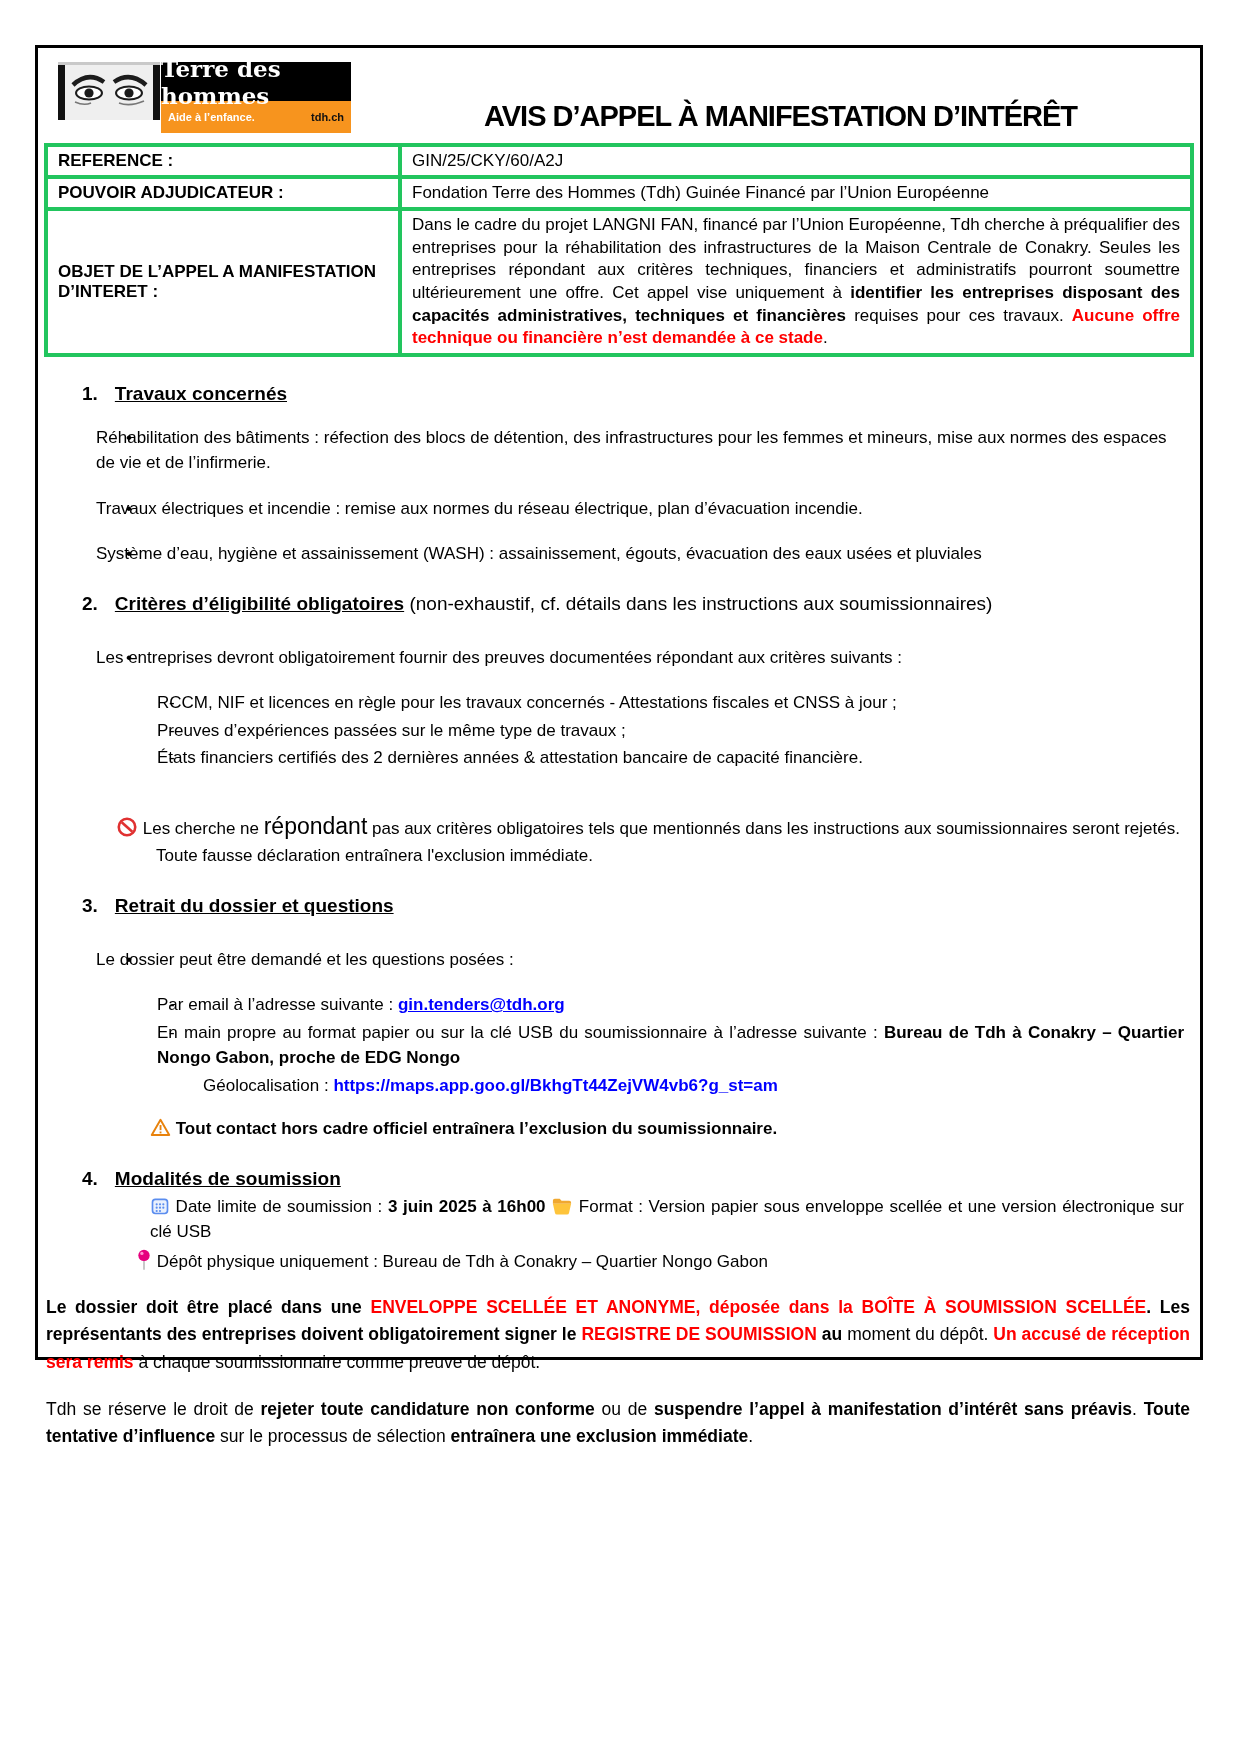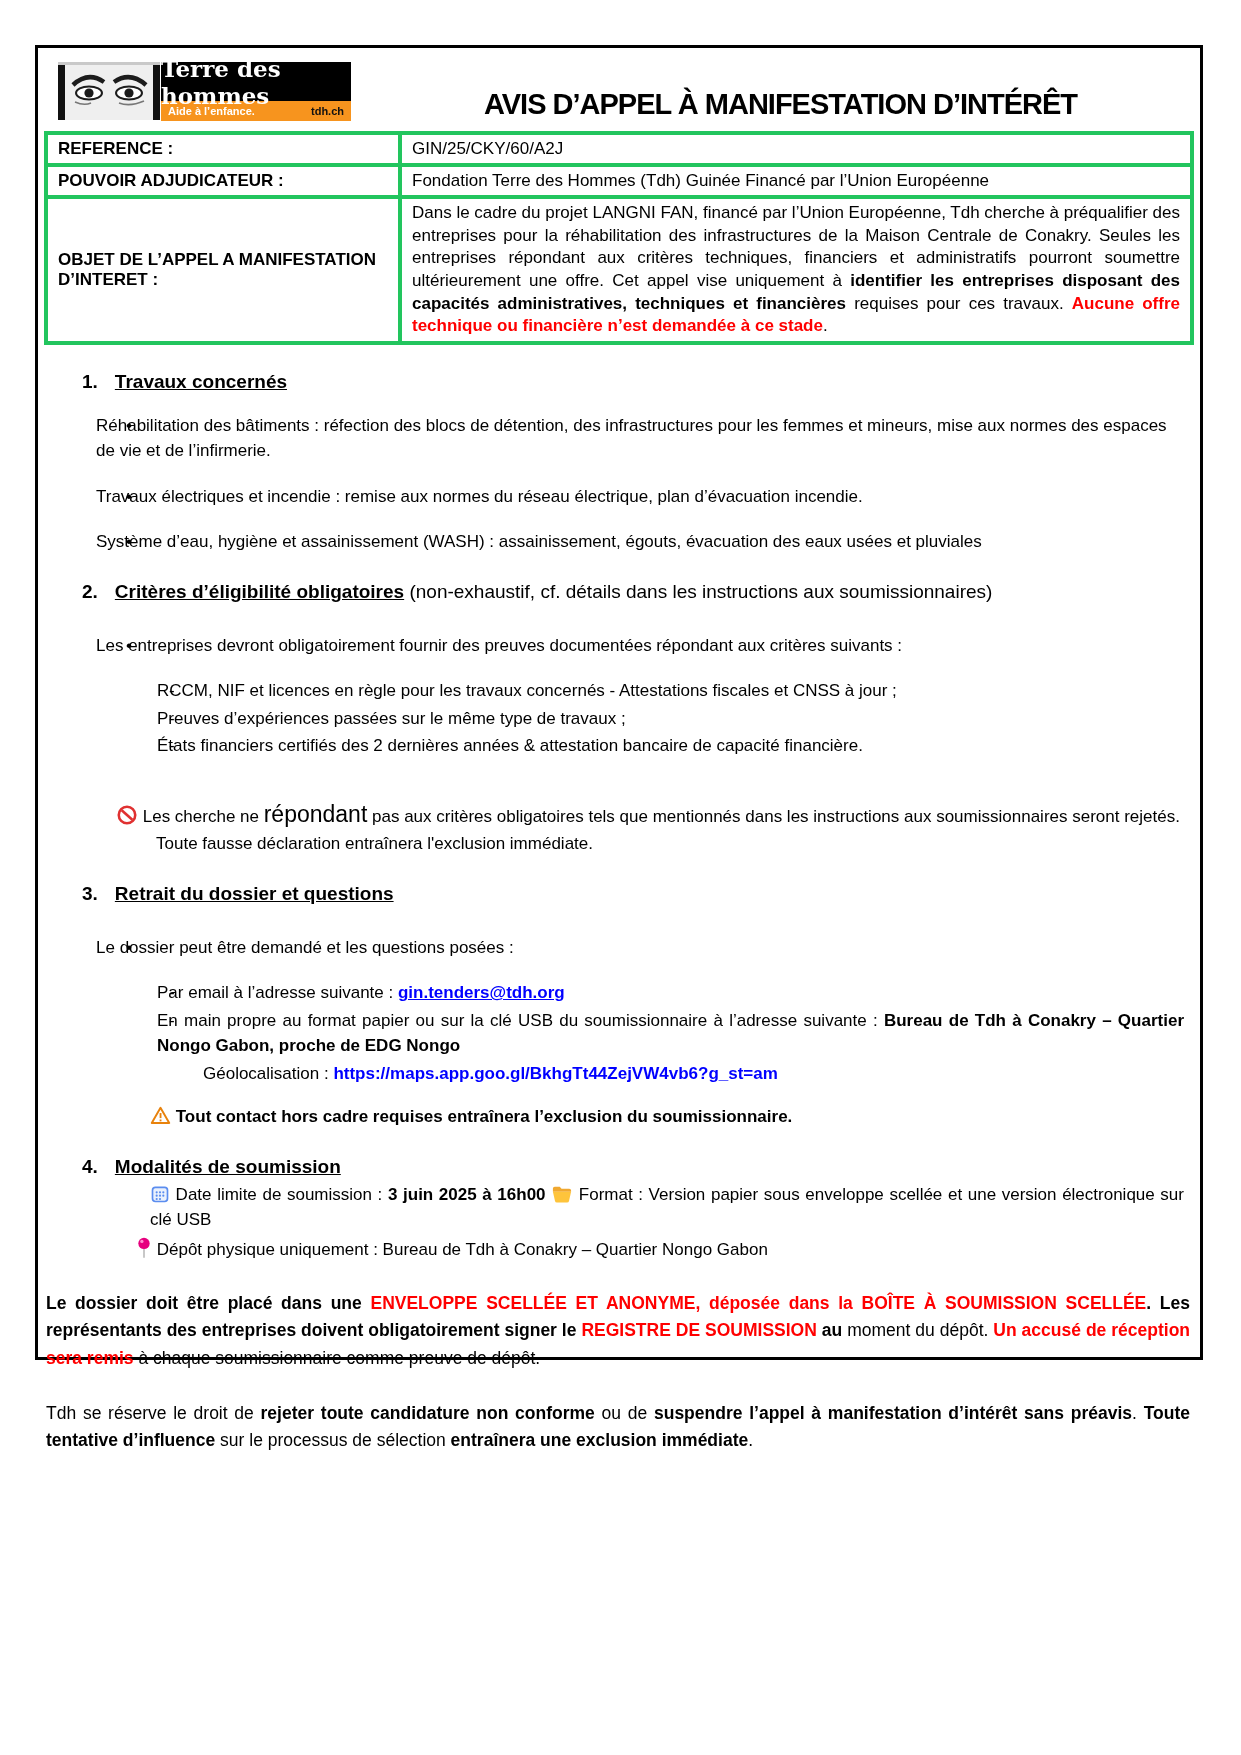--- a/index.html
+++ b/index.html
@@ -9,21 +9,21 @@
          border:3px solid #000;box-sizing:border-box;background:#fff;}
 
   
   .header{display:flex;align-items:flex-end;padding:14px 18px 4px 20px;gap:28px;}
   .logo{display:flex;align-items:flex-start;}
   .eyes{width:102px;height:58px;display:block;}
   .logo-right{margin-left:1px;width:190px;}
   .logo-brand{background:#000;color:#fff;height:39px;display:flex;align-items:center;
               justify-content:center;font-family:"DejaVu Serif","Liberation Serif",serif;
               font-size:23px;font-weight:bold;letter-spacing:0px;}
-  .logo-strip{background:#F7941E;height:20px;display:flex;justify-content:space-between;
+  .logo-strip{background:#F7941E;height:32px;display:flex;justify-content:space-between;
               align-items:center;padding:0 7px;font-size:11px;font-weight:bold;}
   .logo-tagline{color:#fff;}
   .logo-site{color:#111;}
   .doc-title{flex:1;text-align:center;font-size:29px;font-weight:bold;letter-spacing:-1px;
              margin-top:16px;}
 
   
   table.info{border-collapse:collapse;width:1150px;margin:6px auto 0;table-layout:fixed;}
   table.info td{border:4px solid #22c55e;padding:3px 10px;font-size:17px;vertical-align:middle;}
   td.lbl{width:330px;font-weight:bold;}
@@ -39,21 +39,21 @@
   .bullet::before{content:"\2022";position:absolute;left:88px;}
   .dash{position:relative;padding-left:119px;margin:2px 0;}
   .dash::before{content:"-";position:absolute;left:131px;}
   .note{padding-left:118px;text-indent:-40px;margin-top:38px;}
   .warn{padding-left:112px;margin-top:18px;}
   .geo{padding-left:165px;}
   .just{text-align:justify;}
   .l1{padding-left:112px;text-align:justify;margin-top:4px;}
   .l2{padding-left:98px;margin-top:4px;}
   .footer-para{padding-left:8px;padding-right:10px;text-align:justify;font-size:17.5px;
-               line-height:1.55;margin-top:28px;}
+               line-height:1.55;margin-top:20px;}
 
   
   .b{font-weight:bold;}
   .r{color:#FF0000;}
   .lk{color:#0000FF;font-weight:bold;}
   .u{text-decoration:underline;}
   .alt{font-size:23px;}
   .ricon{display:inline-block;vertical-align:-4px;}
   .ricon svg{display:block;}
 
@@ -141,21 +141,21 @@
     </div>
     <div class="mt30"></div>
     <div class="para bullet"><span>Le dossier peut être demandé et les questions posées :</span></div>
     <div class="para dash"><span>Par email à l’adresse suivante :  </span><span class="lk u">gin.tenders@tdh.org</span></div>
     <div class="para dash just"><span>En main propre au format papier ou sur la clé USB du soumissionnaire à l’adresse suivante : </span><span class="b">Bureau de Tdh à Conakry – Quartier Nongo Gabon, proche de EDG Nongo</span></div>
     <div class="para geo"><span>Géolocalisation : </span><span class="lk">https://maps.app.goo.gl/BkhgTt44ZejVW4vb6?g_st=am</span></div>
     <div class="para warn"><span class="ricon"><svg width="21" height="21" viewBox="0 0 24 24">
             <path d="M12 3.2 L22 20.5 H2 Z" fill="none" stroke="#E8820C" stroke-width="2.2" stroke-linejoin="round"></path>
             <rect x="11" y="9.2" width="2.1" height="5.8" fill="#E8820C"></rect>
             <rect x="11" y="16.6" width="2.1" height="2.1" fill="#E8820C"></rect>
-          </svg></span><span>  </span><span class="b">Tout contact hors cadre requises entraînera l’exclusion du soumissionnaire.</span></div>
+          </svg></span><span>  </span><span class="b">Tout contact hors cadre officiel entraînera l’exclusion du soumissionnaire.</span></div>
 
     <div class="heading">
       <span class="h-num">4.</span>
       <span class="h-title"><span class="ht">Modalités de soumission</span></span>
     </div>
     <div class="para l1"><span class="ricon"><svg width="20" height="20" viewBox="0 0 24 24">
             <rect x="3" y="4" width="18" height="17" rx="3.5" fill="#EAF1FD" stroke="#5B8DEF" stroke-width="2"></rect>
             <g fill="#5B8DEF">
               <circle cx="8" cy="10" r="1.3"></circle>
               <circle cx="12" cy="10" r="1.3"></circle>

